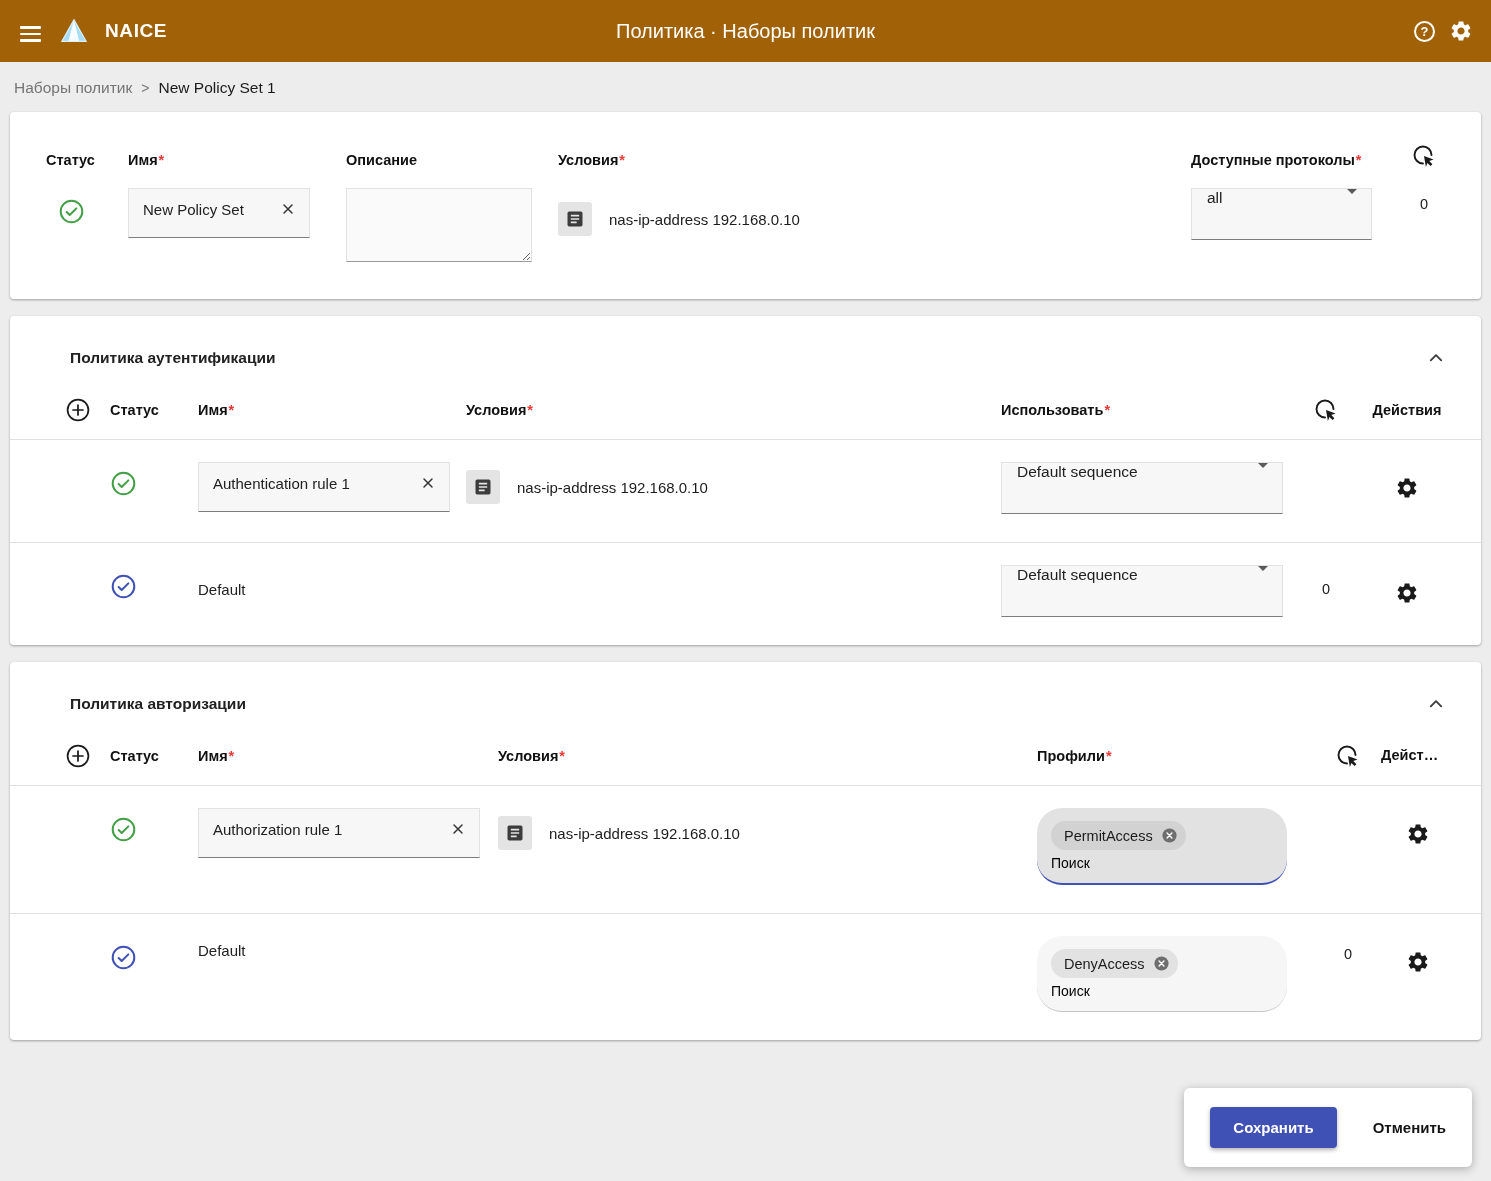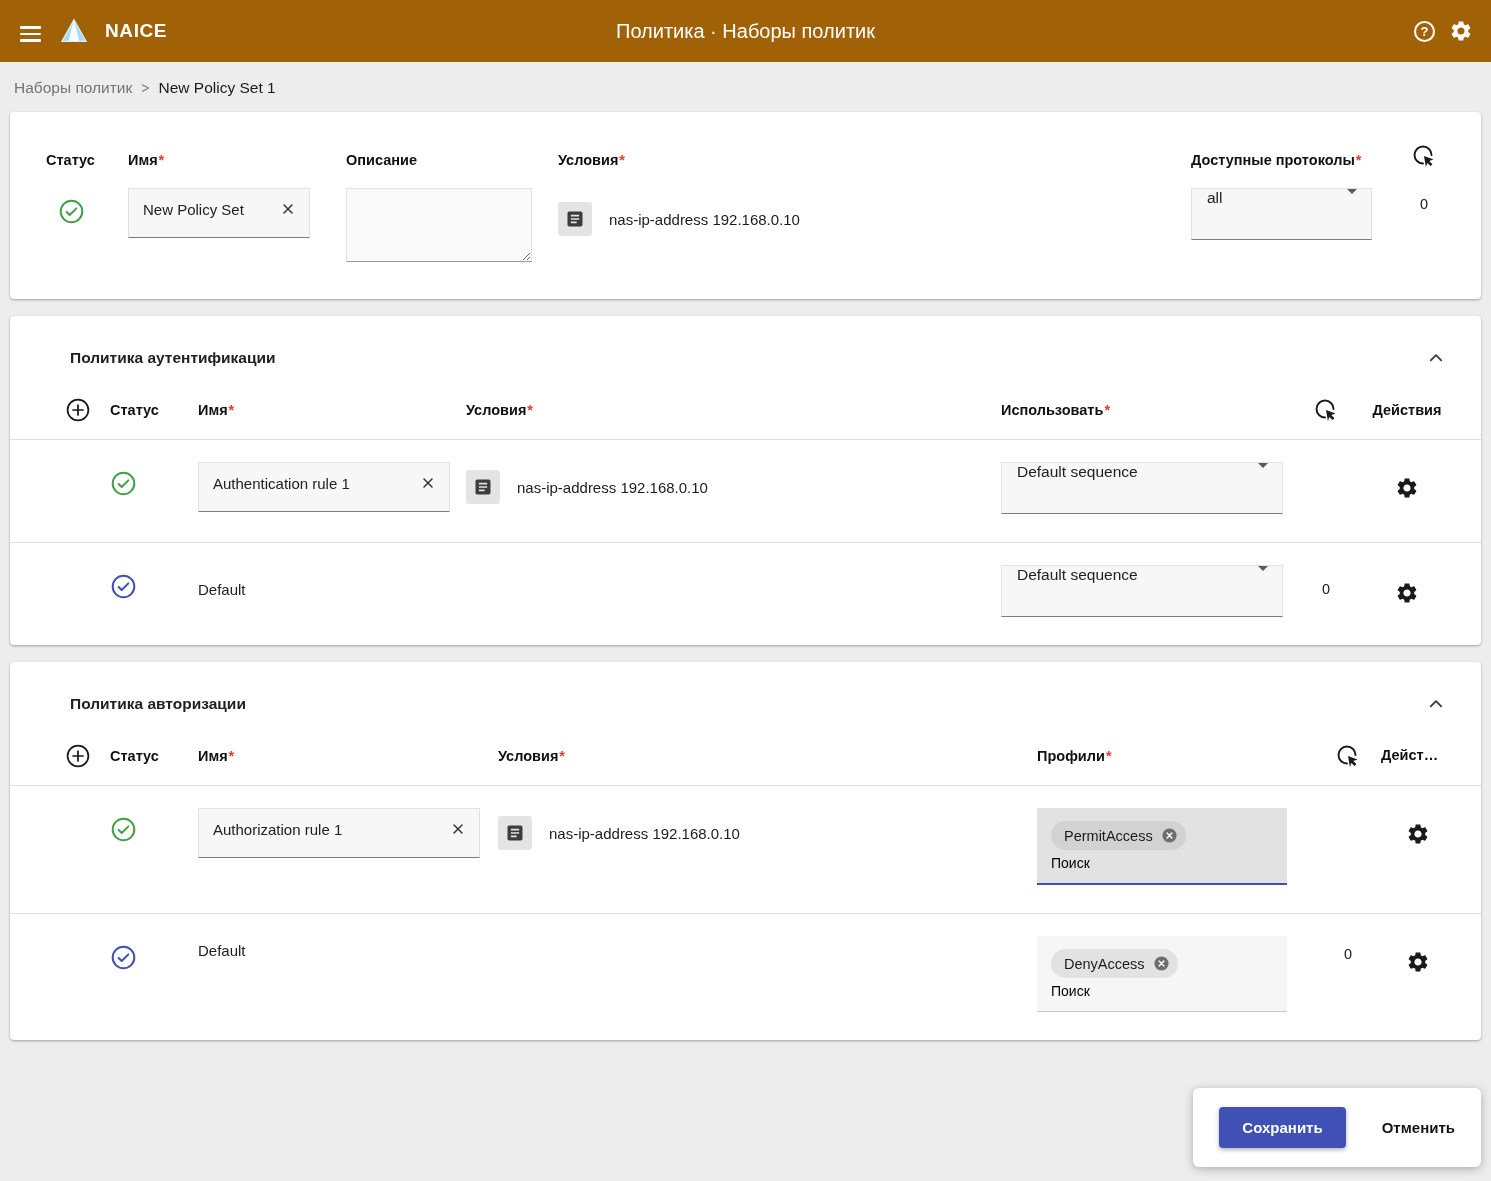--- a/index.html
+++ b/index.html
@@ -105,34 +105,34 @@
   .t-grid2 { display: grid; grid-template-columns: 64px 88px 268px 1fr 292px 66px 96px; align-items: start; }
   .t-grid3 { display: grid; grid-template-columns: 64px 88px 300px 1fr 278px 66px 74px; align-items: start; }
   .t-head { padding: 12px 26px 16px 36px; border-bottom: 1px solid #e0e0e0; align-items: center; }
   .t-row { padding: 22px 26px 28px 36px; }
   .t-row + .t-row { border-top: 1px solid #e0e0e0; }
   .actions-trunc { max-width: 58px; overflow: hidden; text-overflow: ellipsis; white-space: nowrap; display: inline-block; }
   .row-name-text { font-size: 15px; padding-top: 16px; }
   .mt8 { margin-top: 8px; } .mt10 { margin-top: 10px; } .mt14 { margin-top: 14px; } .mt16 { margin-top: 16px; }
 
   
-  .profiles { padding: 13px 14px 12px; }
+  .profiles { padding: 13px 14px 12px; border-radius: 25px; }
   .profiles.focused { background: #e2e2e2; border-bottom: 2px solid #3f51b5; }
   .profiles.normal { background: #f6f6f6; border-bottom: 1px solid #c6c6c6; }
   .chip {
     display: inline-flex; align-items: center; gap: 8px;
     border-radius: 16px; padding: 6px 8px 6px 13px; font-size: 14.5px; color: #1c1c1c;
   }
   .profiles.focused .chip { background: #d2d2d2; }
   .profiles.normal .chip { background: #e2e2e2; text-align: right; }
   .chipx { color: #6e6e6e; }
   .search-hint { margin-top: 5px; color: #000000; font-size: 14px; cursor: text; }
 
   
-  .footer-wrap { position: absolute; right: 10px; bottom: 14px; margin-left: 43px; }
+  .footer-wrap { position: absolute; right: 19px; bottom: 14px; margin-left: 43px; }
   .footer-card {
     background: #fff; border-radius: 6px; padding: 19px 26px;
     box-shadow: 0 2px 10px rgba(0,0,0,.28);
     display: flex; align-items: center; gap: 36px;
   }
   .save-btn {
     background: #3f51b5; color: #fff; border-radius: 4px; padding: 12px 23px;
     font-size: 15px; font-weight: 600; box-shadow: 0 2px 4px rgba(0,0,0,.3);
   }
   .cancel-btn { font-size: 15px; font-weight: 700; color: #141414; }

